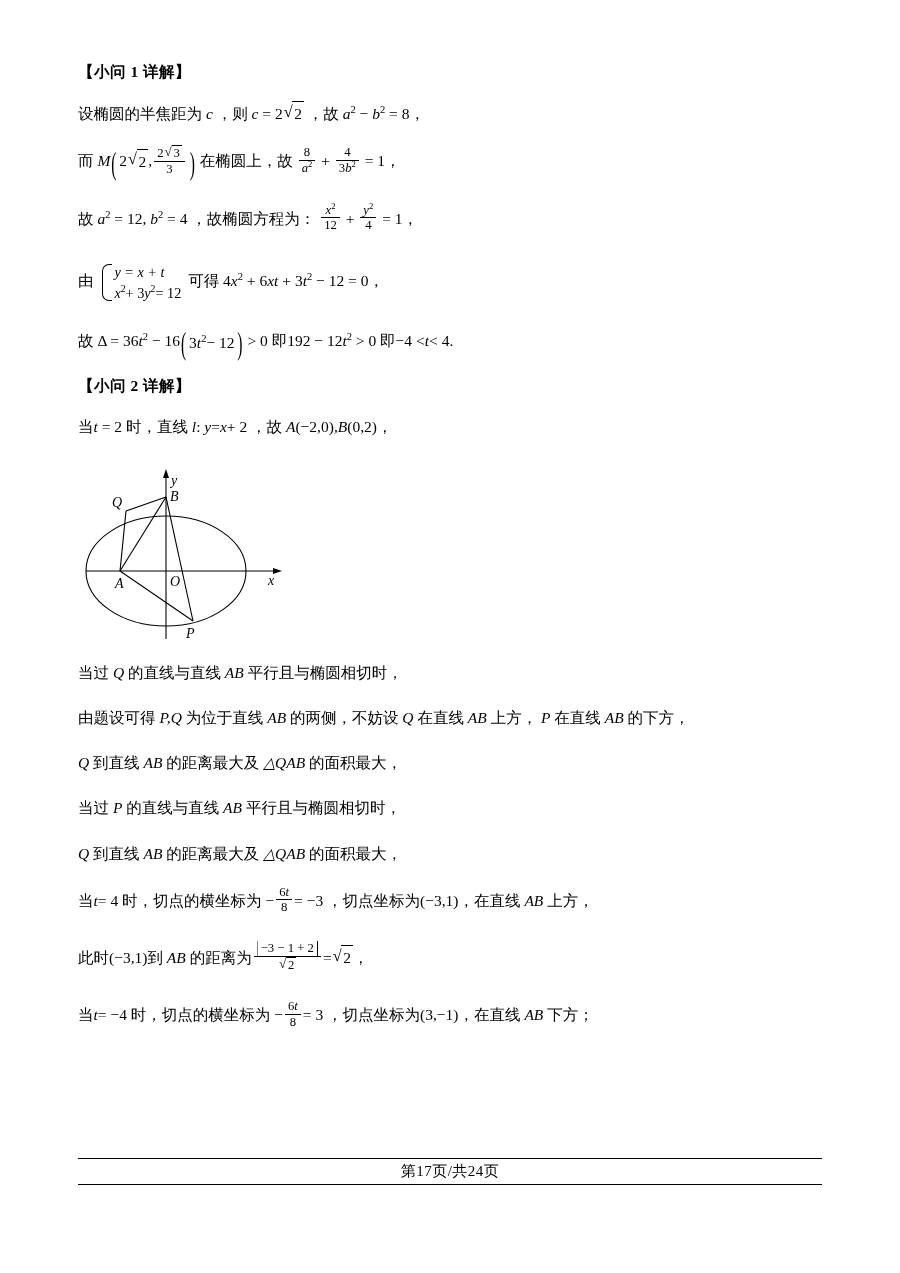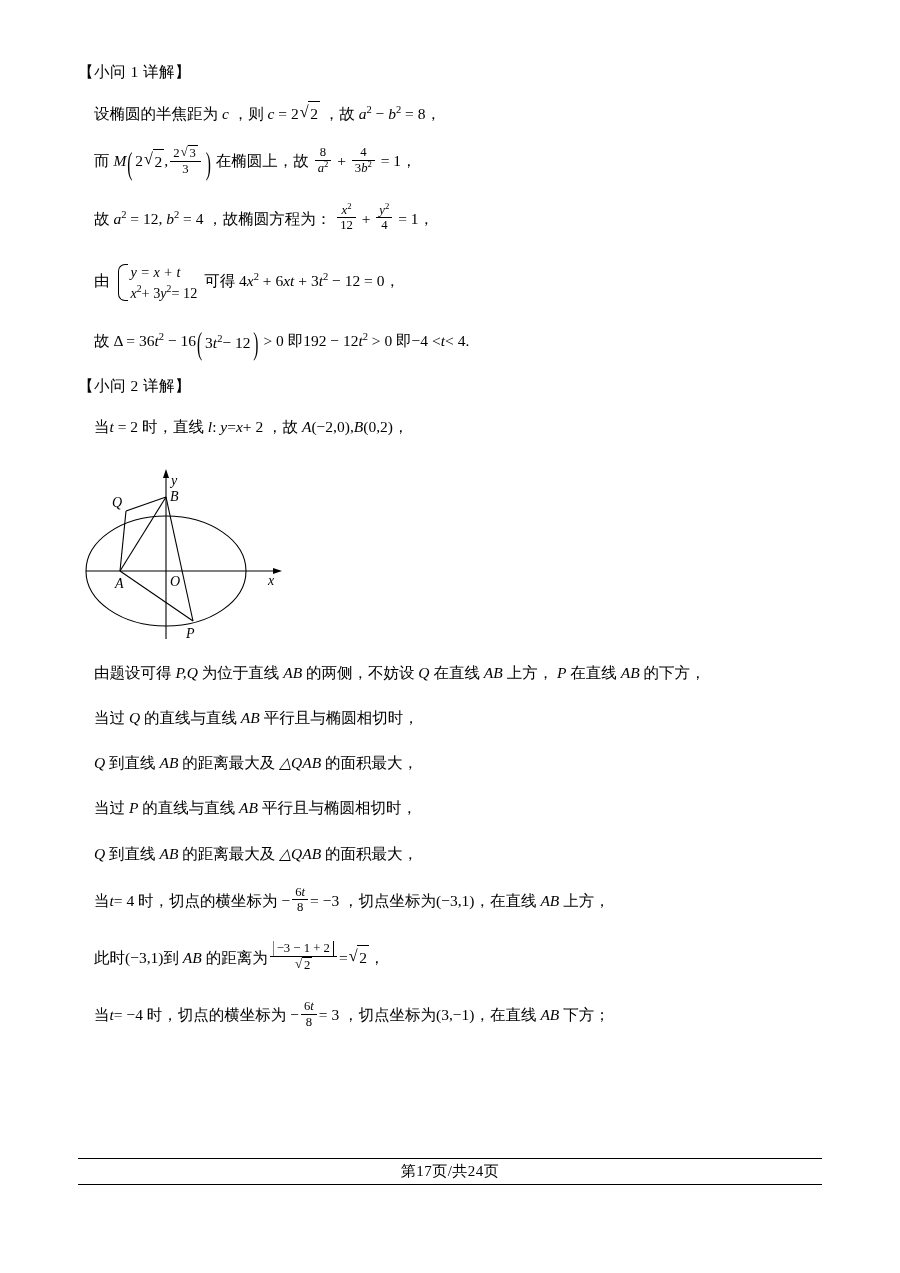--- a/index.html
+++ b/index.html
@@ -23,28 +23,28 @@
     padding: 0;
   }
   .content {
     position: absolute;
     left: 78px;
     top: 62px;
     width: 744px;
   }
   .heading {
     font-size: 15.5px;
-    font-weight: normal;
+    font-weight: bold;
     margin: 0 0 18px 0;
     letter-spacing: 0.5px;
   }
   .para {
     font-size: 15.5px;
     line-height: 1.5;
-    margin: 0 0 22px 16px;
+    margin: 0 0 22px 0;
     white-space: nowrap;
   }
   .para.tall {
     margin-bottom: 26px;
   }
   i.v {
     font-family: "Liberation Serif", serif;
     font-style: italic;
   }
   
@@ -265,41 +265,41 @@
         <text x="190" y="124" font-family="Liberation Serif, serif" font-size="14" font-style="italic">x</text>
         <text x="92" y="125" font-family="Liberation Serif, serif" font-size="14" font-style="italic">O</text>
         <text x="37" y="127" font-family="Liberation Serif, serif" font-size="14" font-style="italic">A</text>
         <text x="92" y="40" font-family="Liberation Serif, serif" font-size="14" font-style="italic">B</text>
         <text x="108" y="177" font-family="Liberation Serif, serif" font-size="14" font-style="italic">P</text>
         <text x="34" y="46" font-family="Liberation Serif, serif" font-size="14" font-style="italic">Q</text>
       </svg>
     </div>
 
     <div class="para">
+      <span>当过</span>
+      <i class="v">Q</i>
+      <span>的直线与直线</span>
+      <i class="v">AB</i>
+      <span>平行且与椭圆相切时，</span>
+    </div>
+
+    <div class="para">
       <span>由题设可得</span>
       <i class="v">P,Q</i>
       <span>为位于直线</span>
       <i class="v">AB</i>
       <span>的两侧，不妨设</span>
       <i class="v">Q</i>
       <span>在直线</span>
       <i class="v">AB</i>
       <span>上方，</span>
       <i class="v">P</i>
       <span>在直线</span>
       <i class="v">AB</i>
       <span>的下方，</span>
-    </div>
-
-    <div class="para">
-      <span>当过</span>
-      <i class="v">Q</i>
-      <span>的直线与直线</span>
-      <i class="v">AB</i>
-      <span>平行且与椭圆相切时，</span>
     </div>
 
     <div class="para">
       <i class="v">Q</i>
       <span>到直线</span>
       <i class="v">AB</i>
       <span>的距离最大及</span>
       <i class="v">△QAB</i>
       <span>的面积最大，</span>
     </div>

